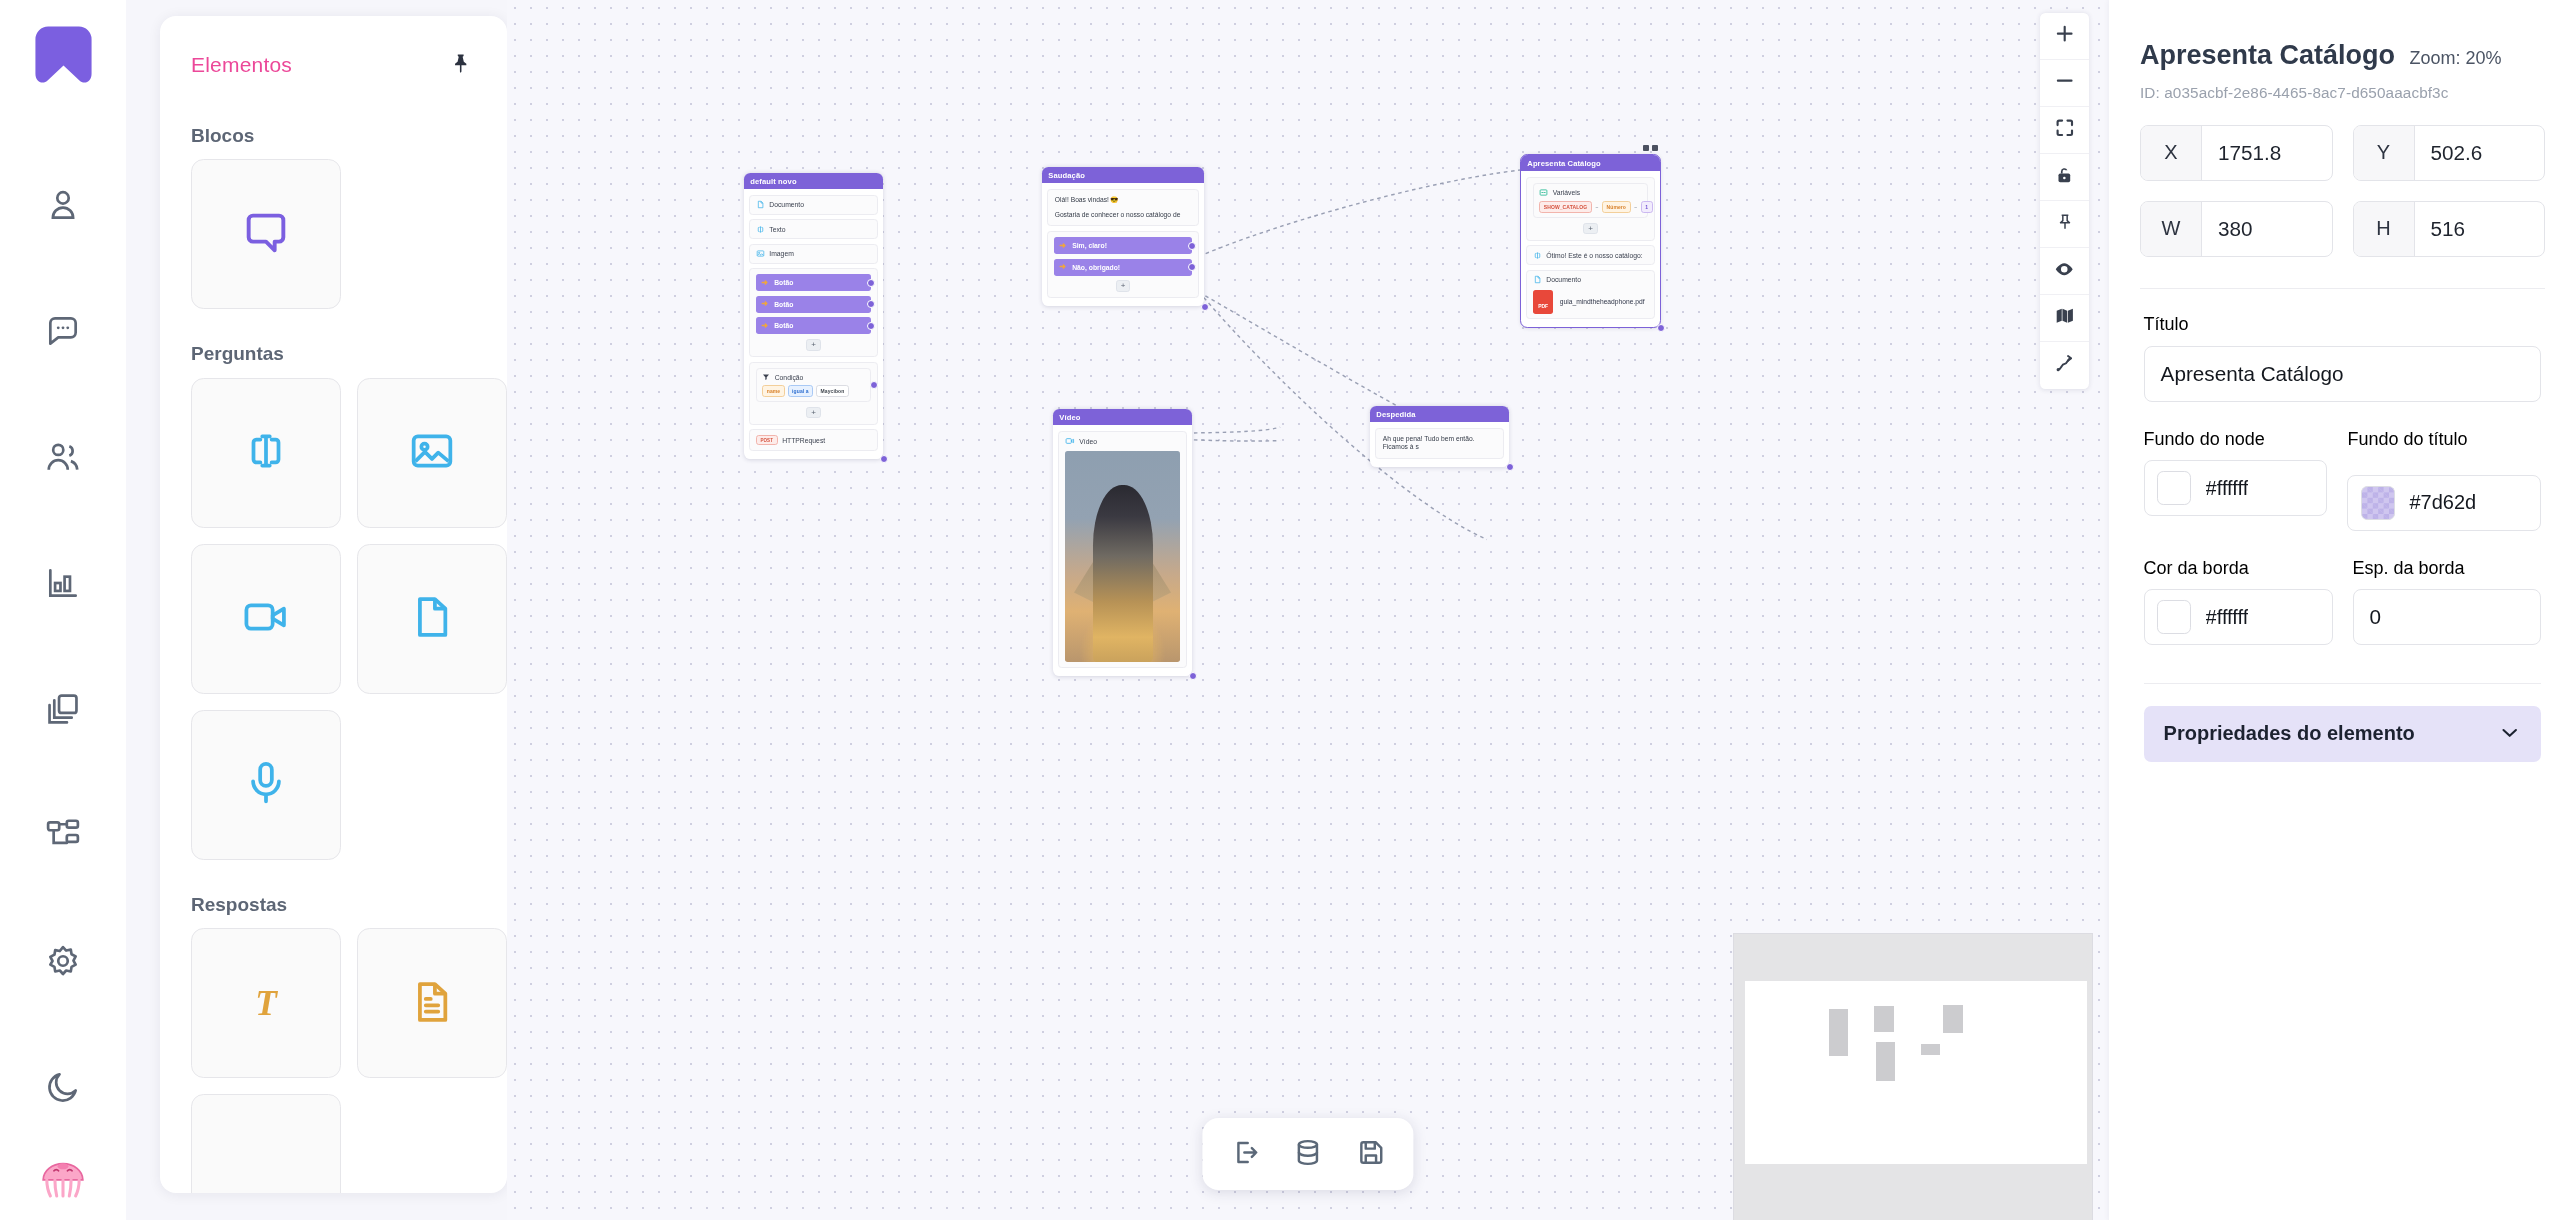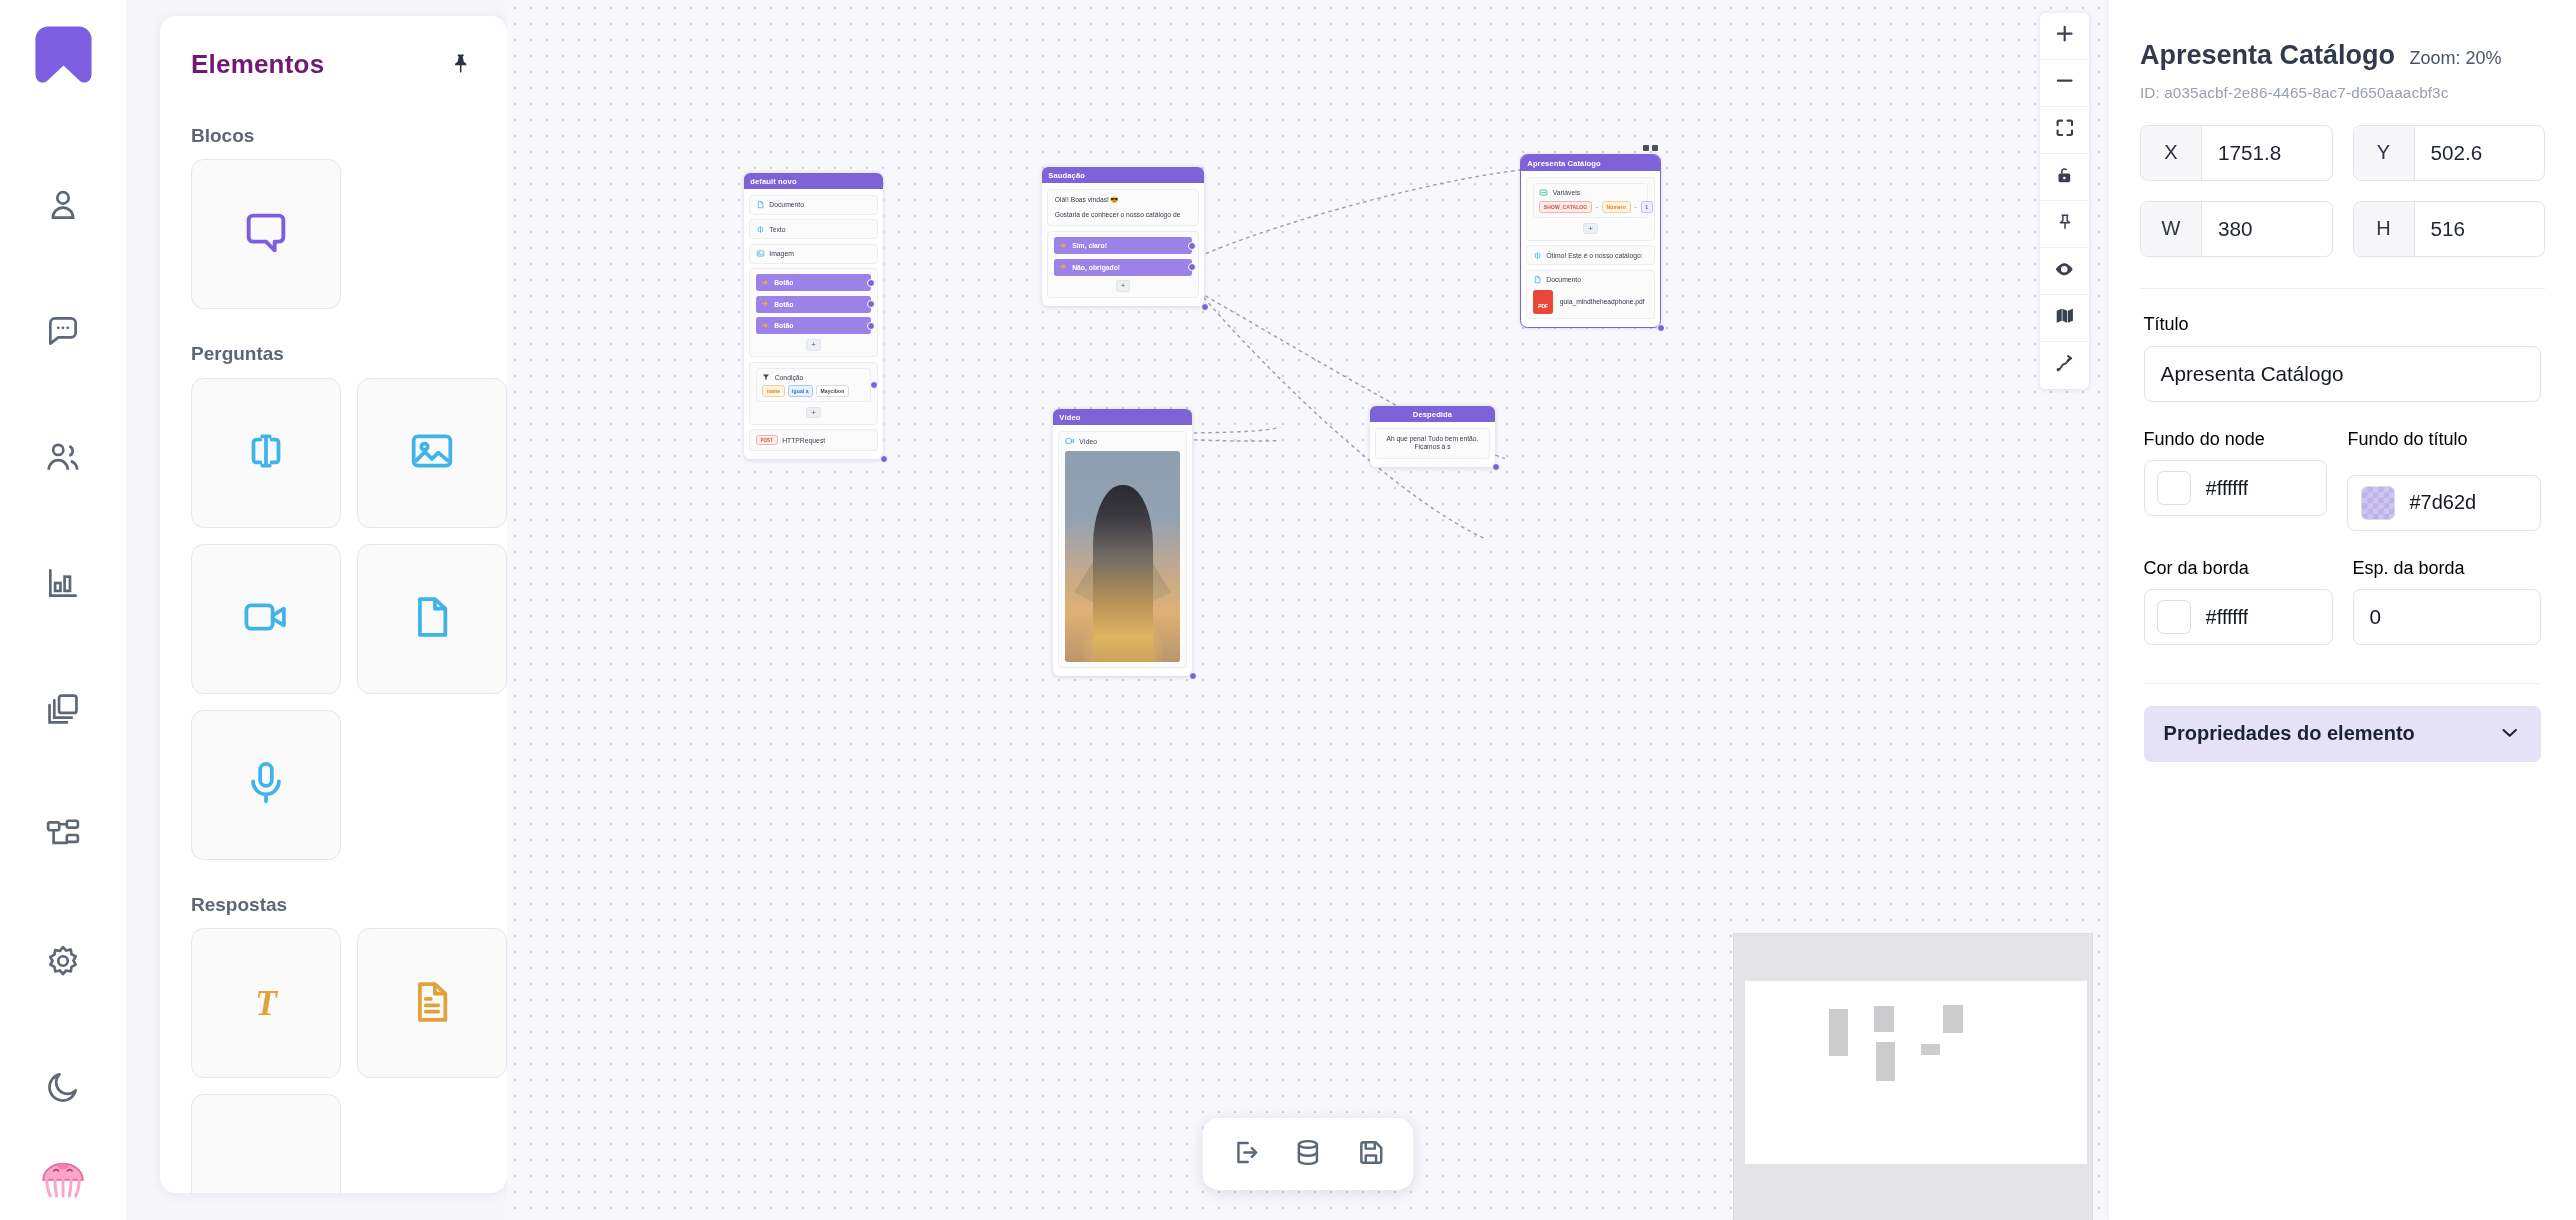--- a/index.html
+++ b/index.html
@@ -42,21 +42,21 @@
     width: 347px; height: 1177px;
     background: #fff; border-radius: 16px;
     box-shadow: 0 1.8px 12.6px rgba(30,30,60,.07);
     overflow: hidden;
   }
   #elements-panel .ep-head {
     display: flex; align-items: center; justify-content: space-between;
     padding: 32px 31px 9px 31px;
   }
   #elements-panel .ep-title {
-    font-size: 26px; font-weight: 700; color: #701a75; letter-spacing: 0.2px;
+    font-size: 21px; font-weight: 400; color: #ec4899; letter-spacing: 0.2px;
   }
   #elements-panel .pin-btn { cursor: pointer; padding: 3.6px; }
   .ep-section-label {
     font-size: 19px; font-weight: 700; color: #5d6675;
     padding: 34px 31px 12.6px 31px;
   }
   .ep-grid {
     display: grid; grid-template-columns: 150px 150px; gap: 16px;
     padding: 0 31px;
   }
@@ -633,21 +633,21 @@
           <div class="video-thumb">
             <div class="fin-l"></div>
             <div class="fin-r"></div>
             <div class="rocket"></div>
           </div>
         </div>
       </div>
       <span class="port" style="right:-4.5px; bottom:-4.5px;"></span>
     </div>
 
-    <div class="node" id="node5" style="left:863px; top:406px; width:125px;text-align:center;">
+    <div class="node" id="node5" style="left:863px; top:406px; width:139px;">
       <div class="node-header">Despedida</div>
       <div class="node-body">
         <div class="msg-card">
           <div>Ah que pena! Tudo bem então. Ficamos à s</div>
         </div>
       </div>
       <span class="port" style="right:-4.5px; bottom:-4.5px;"></span>
     </div>
 
     <div id="canvas-tools">

